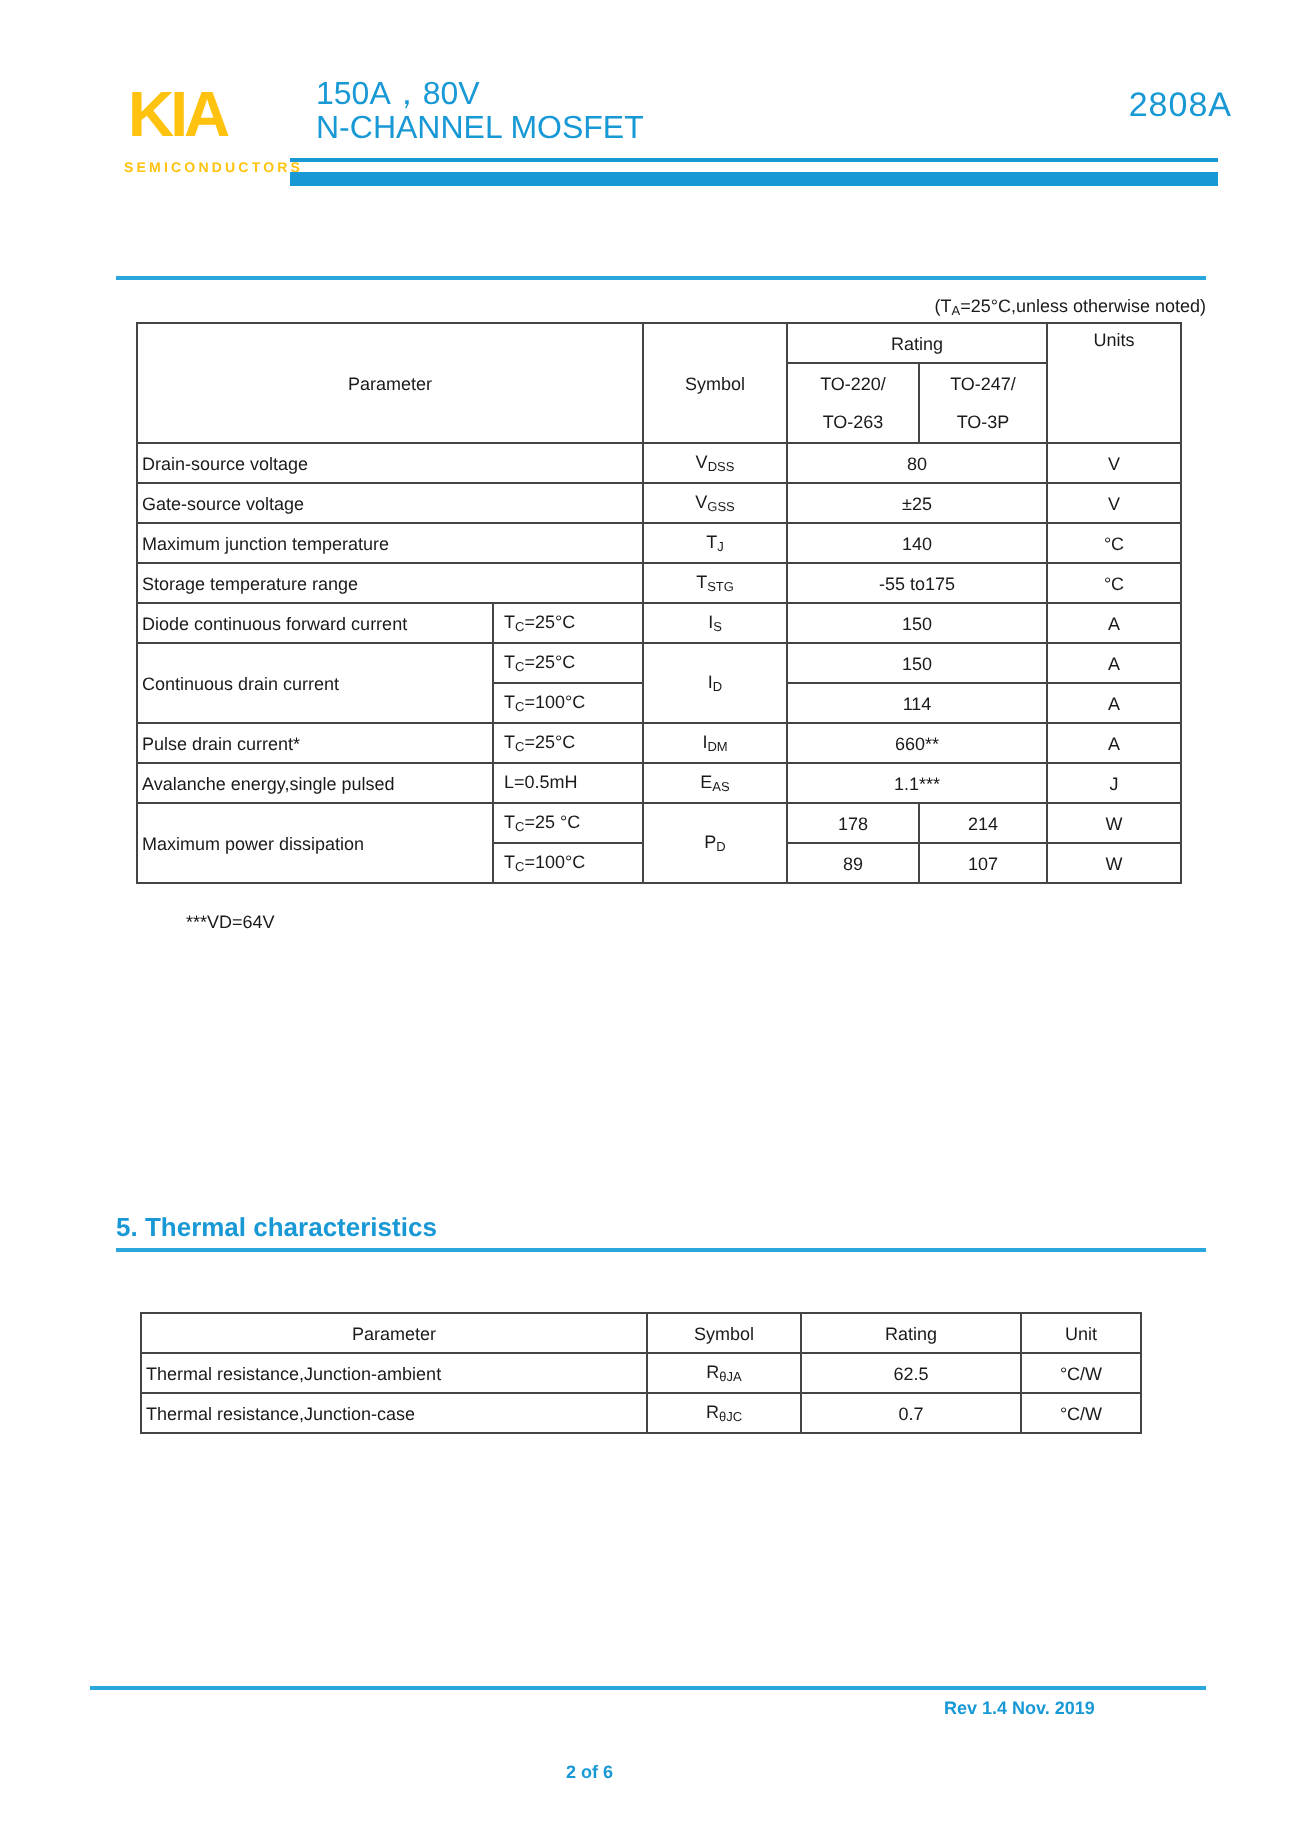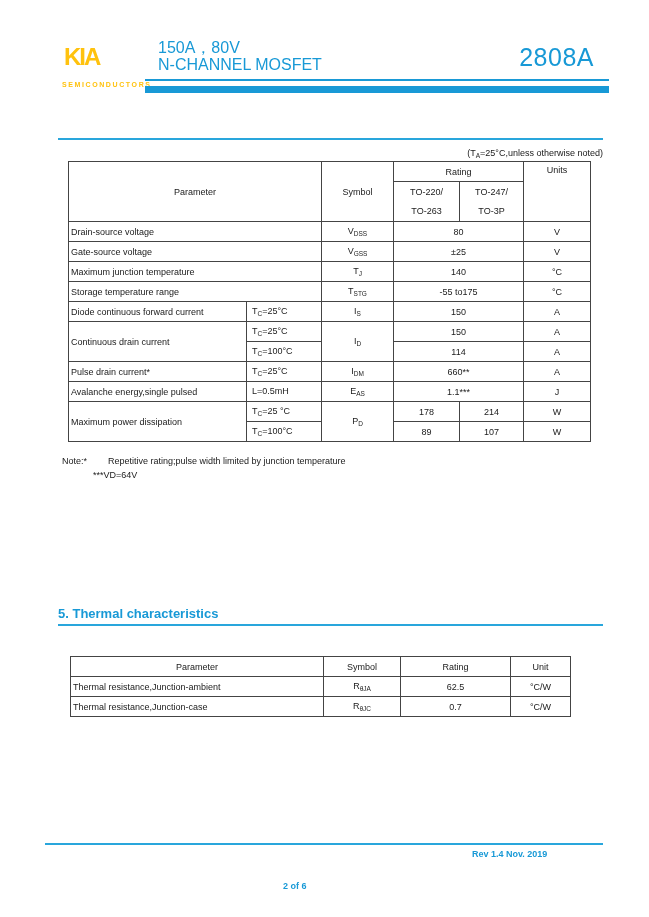--- a/index.html
+++ b/index.html
@@ -8,35 +8,35 @@
     position: relative;
     width: 649px; height: 917px;
     background: #ffffff;
     font-family: "Liberation Sans", sans-serif;
     color: #1a1a1a;
     overflow: hidden;
   }
   
   .logo {
     position: absolute; left: 64px; top: 36px;
-    font-size: 24px; font-weight: bold; letter-spacing: -2px;
+    font-size: 32px; font-weight: bold; letter-spacing: -2px;
     color: #FFC20E; line-height: 42px;
   }
   .logo-sub {
     position: absolute; left: 62px; top: 81px;
     font-size: 7px; font-weight: bold; letter-spacing: 1.6px;
     color: #FFC20E;
   }
   .subtitle {
     position: absolute; left: 158px; top: 39px;
     font-size: 16px; font-weight: normal; color: #1899D6; line-height: 17px;
   }
   .partno {
-    position: absolute; right: 55px; top: 43px;
-    font-size: 25px; color: #1899D6; letter-spacing: 0.5px;
+    position: absolute; right: 33px; top: 43px;
+    font-size: 17px; color: #1899D6; letter-spacing: 0.5px;
   }
   .hline { position: absolute; background: #1899D6; }
   .hline.thin  { left: 145px; top: 79px;  width: 464px; height: 2px; }
   .hline.thick { left: 145px; top: 86px;  width: 464px; height: 7px; }
   
   .sec-title {
     position: absolute; left: 58px;
     font-size: 13px; font-weight: bold; color: #1899D6;
   }
   .sec-rule { position: absolute; left: 58px; width: 545px; height: 2px; background: #29A6DC; }
@@ -191,21 +191,20 @@
     <tr>
       <td class="cond"><span>T</span><sub>C</sub><span>=100°C</span></td>
       <td>89</td>
       <td>107</td>
       <td>W</td>
     </tr>
   </tbody>
     </table>
 
   <div class="notes">
-    <div><span class="note-label">Note:*</span><span>Repetitive rating;pulse width limited by junction temperature</span></div>
     <div class="note-indent">***VD=64V</div>
   </div>
 
   <div class="sec-title t5">5. Thermal characteristics</div>
   <div class="sec-rule r5"></div>
 
   <table class="thermtable">
     <colgroup>
       <col style="width:253px">
         <col style="width:77px">

